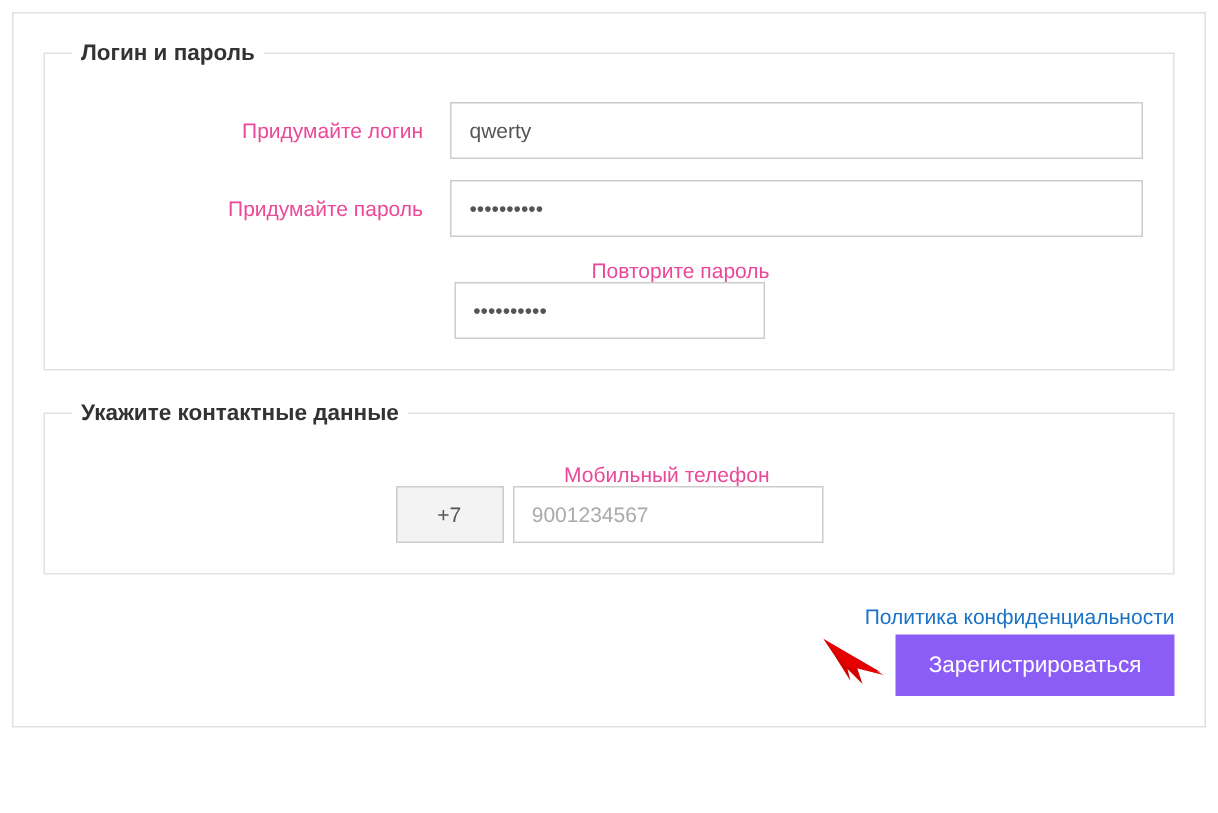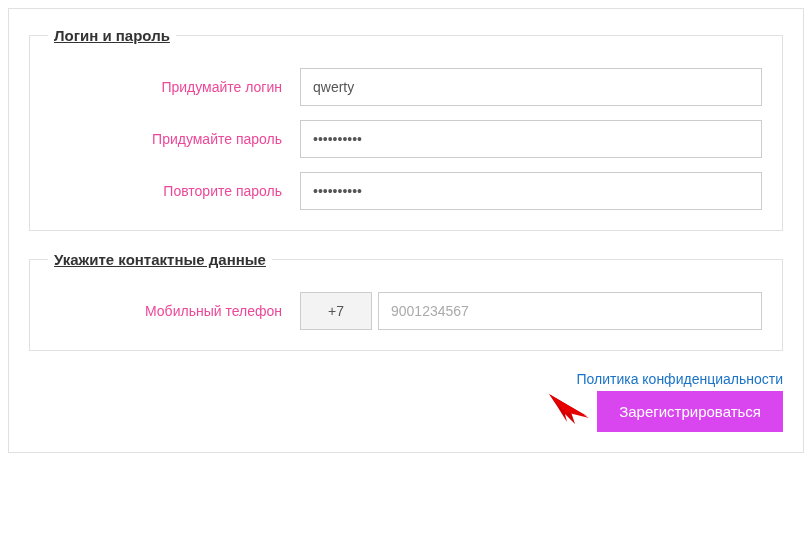--- a/index.html
+++ b/index.html
@@ -26,29 +26,29 @@
       padding: 24px 20px 20px 20px;
       margin-bottom: 20px;
       position: relative;
     }
     legend {
       font-weight: bold;
       font-size: 15px;
       color: #333;
       padding: 0 6px;
       margin-left: -2px;
-      text-decoration: underline;
     }
     .form-row {
       display: flex;
       align-items: center;
       margin-bottom: 14px;
     }
     .form-row:last-child {
       margin-bottom: 0;
+      flex-direction: column;
     }
     .form-label {
       width: 250px;
       text-align: right;
       padding-right: 18px;
       color: #ec4899;
       font-size: 14px;
     }
     .form-input-wrap {
       flex: 1;
@@ -86,21 +86,21 @@
       position: relative;
     }
     .privacy-link {
       color: #1a73c7;
       text-decoration: none;
       font-size: 14px;
       display: inline-block;
       margin-bottom: 4px;
     }
     .register-btn {
-      background: #d946ef;
+      background: #8b5cf6;
       color: #fff;
       border: none;
       padding: 12px 22px;
       font-size: 15px;
       cursor: pointer;
       font-family: inherit;
     }
     .arrow-annot {
       position: absolute;
       right: 192px;

